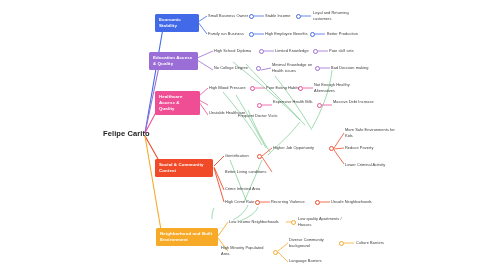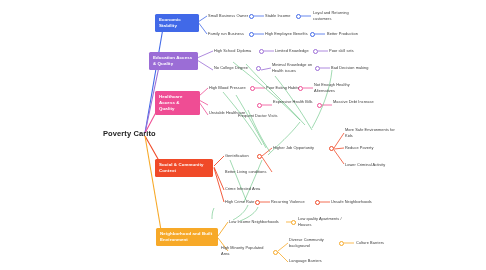--- a/index.html
+++ b/index.html
@@ -112,21 +112,21 @@
     <path d="M236 95 C248 115, 256 130, 266 148" stroke="#46b566" stroke-width="0.6" fill="none" opacity="0.85"></path>
     <path d="M248 110 C256 128, 262 140, 270 152" stroke="#46b566" stroke-width="0.6" fill="none" opacity="0.85"></path>
     <path d="M300 122 C290 135, 278 145, 268 155" stroke="#46b566" stroke-width="0.6" fill="none" opacity="0.85"></path>
     <path d="M230 160 C236 175, 240 185, 246 200" stroke="#46b566" stroke-width="0.6" fill="none" opacity="0.85"></path>
     <path d="M262 160 C256 175, 250 188, 244 202" stroke="#46b566" stroke-width="0.6" fill="none" opacity="0.85"></path>
     <path d="M248 205 C245 212, 240 216, 233 220" stroke="#46b566" stroke-width="0.6" fill="none" opacity="0.85"></path>
     <path d="M258 207 C256 212, 250 217, 240 221" stroke="#46b566" stroke-width="0.6" fill="none" opacity="0.85"></path>
     <path d="M214 208 C212 212, 212 216, 212 219" stroke="#46b566" stroke-width="0.6" fill="none" opacity="0.85"></path>
   </svg>
 
-  <div class="node root" style="left:103px;top:129px;">Poverty Carito</div>
+  <div class="node root" style="left:103px;top:129px;">Felipe Carito</div>
 
   <div class="node branch b-econ" style="left:155px;top:14px;width:44px;">Economic Stability</div>
   <div class="dot d-econ" style="left:249px;top:13.5px;"></div>
   <div class="dot d-econ" style="left:296px;top:13.5px;"></div>
   <div class="dot d-econ" style="left:249px;top:31.5px;"></div>
   <div class="dot d-econ" style="left:310px;top:31.5px;"></div>
   <div class="node leaf" style="left:208px;top:13px;">Small Business Owner</div>
   <div class="node leaf" style="left:265px;top:13px;">Stable Income</div>
   <div class="node leaf" style="left:313px;top:10px;">Loyal and Returning
 customers</div>

